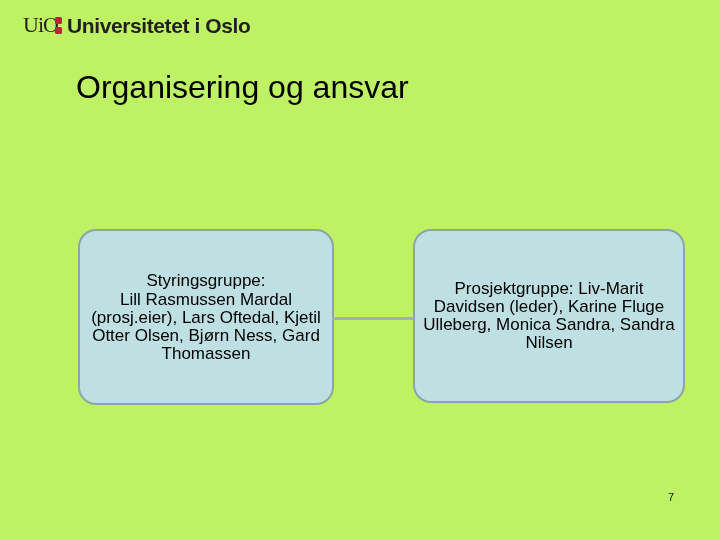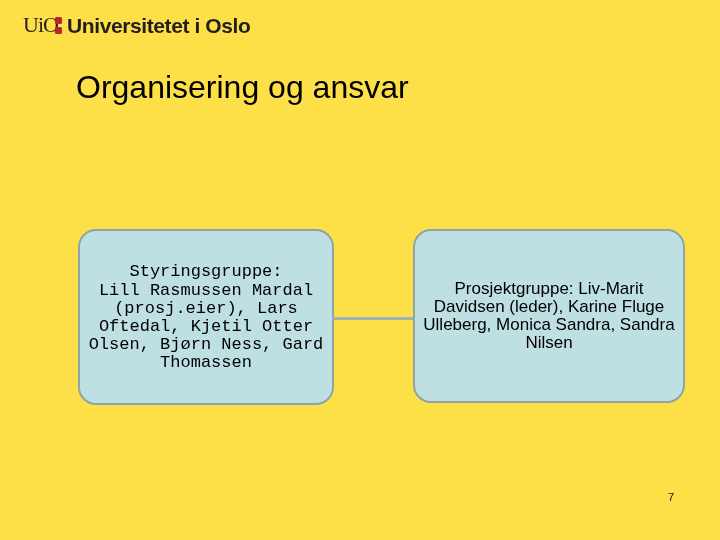--- a/index.html
+++ b/index.html
@@ -6,21 +6,21 @@
   html, body { width: 720px; height: 540px; }
   body {
     font-family: "Liberation Sans", sans-serif;
     background: #ffffff;
     position: relative;
     overflow: hidden;
   }
   .slide {
     position: absolute;
     width: 720px; height: 540px;
-    background: #fde047;
+    background: #bef264;
   }
 
   
   .logo { position: absolute; left: 0; top: 0; width: 260px; height: 48px; }
   .logo-uio {
     position: absolute; left: 23px; top: 13px;
     font-family: "Liberation Serif", serif;
     font-size: 22px; line-height: 24px;
     letter-spacing: -1px;
     color: var(--logo-text, #231f20);
@@ -60,21 +60,21 @@
     border: 2.5px solid var(--box-border, #8fa4a8);
     border-radius: 18px;
     display: flex;
     flex-direction: column;
     justify-content: center;
     text-align: center;
     font-size: 17px;
     line-height: 18px;
     color: #000000;
   }
-  .box-left  { left: 78px;  top: 229px; width: 256px; height: 176px; padding: 0 5px; font-family: Liberation Mono, monospace; }
+  .box-left  { left: 78px;  top: 229px; width: 256px; height: 176px; padding: 0 5px; }
   .box-right { left: 413px; top: 229px; width: 272px; height: 174px; padding: 0 7px; }
   .box-body-spaced { margin-top: 1px; }
 
   .connector {
     position: absolute;
     left: 332px; top: 317px;
     width: 83px; height: 3px;
     background: var(--connector, #a3b1b4);
   }
 

